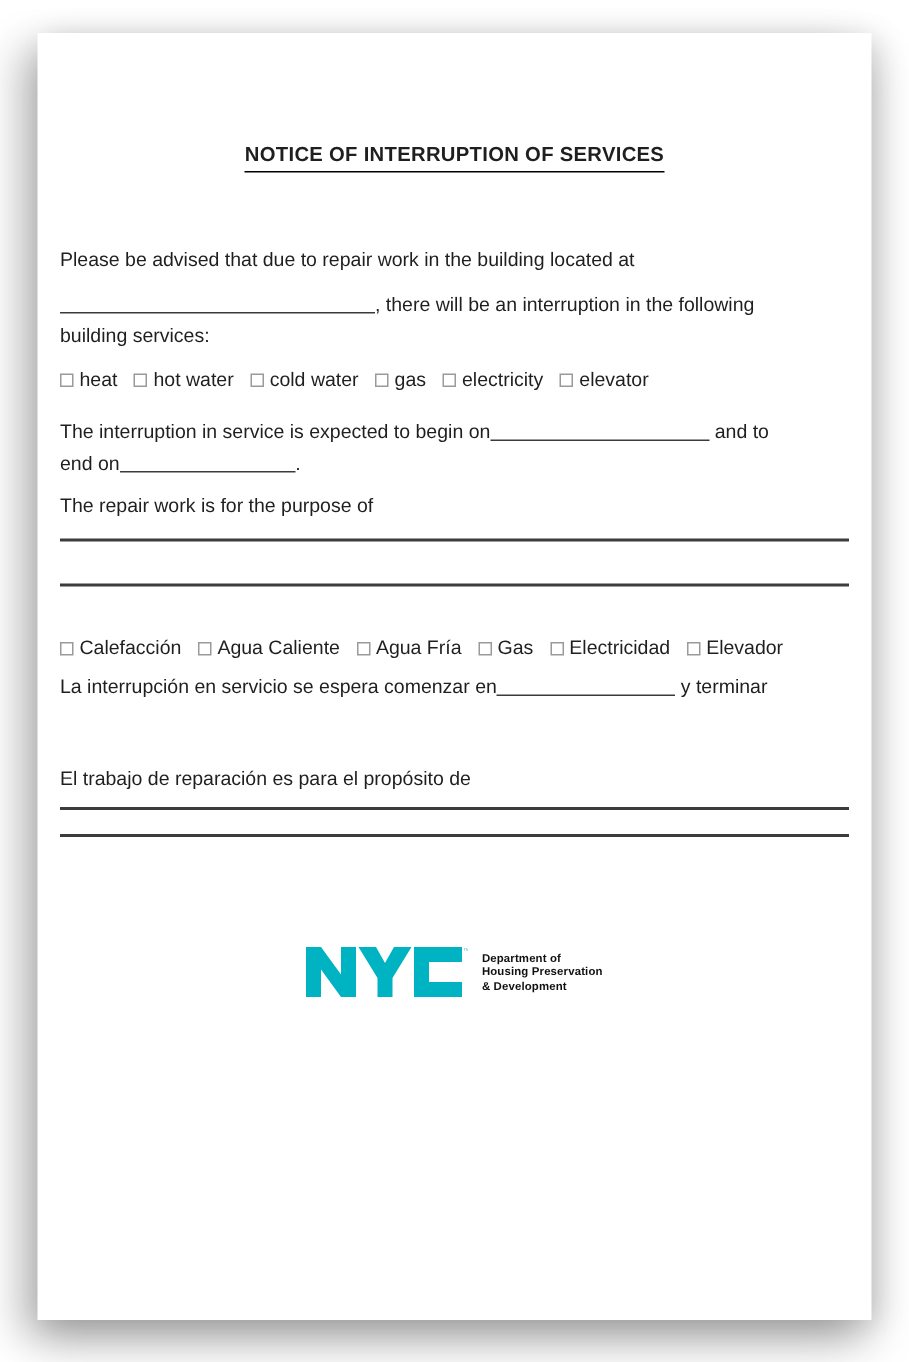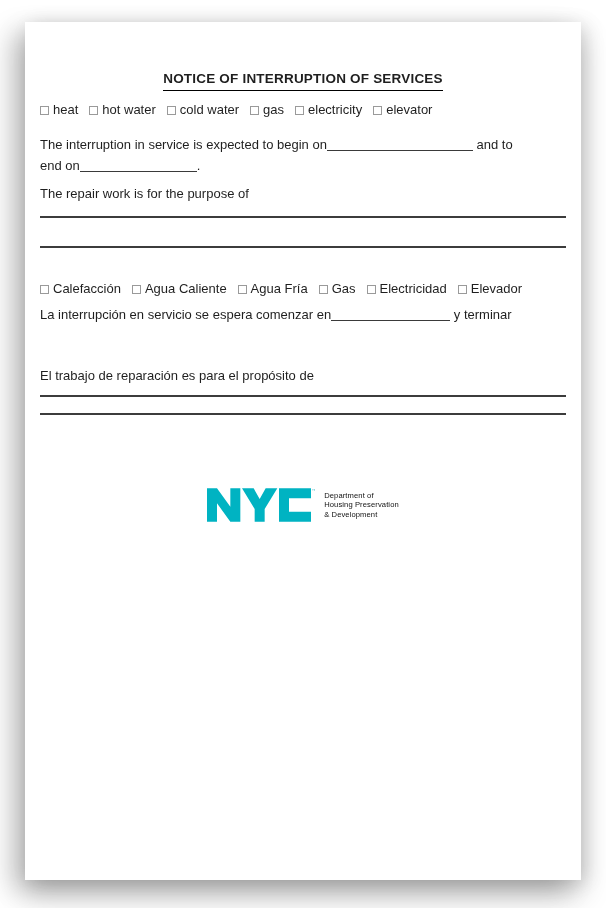--- a/index.html
+++ b/index.html
@@ -6,21 +6,21 @@
   html,body { width:606px; height:908px; background:#ffffff; overflow:hidden;
     font-family:"Liberation Sans","DejaVu Sans",sans-serif; color:#1f1f1f; }
   .page {
     position:absolute; left:25px; top:22px; width:556px; height:858px;
     background:#ffffff;
     box-shadow:-14px 10px 26px rgba(0,0,0,0.18), 0 14px 28px rgba(0,0,0,0.22), 6px 2px 18px rgba(0,0,0,0.10);
   }
   .content { padding:0 15px; font-size:13px; line-height:21px; }
   .doc-title { text-align:center; font-size:13.5px; font-weight:bold; letter-spacing:0.2px; }
   .doc-title .u { display:inline-block; border-bottom:1.6px solid #000; padding-bottom:1px; }
-  .doc-title.en { margin-top:46px; }
+  .doc-title.en { margin-top:70px; }
   .doc-title.es { margin-top:43px; }
   .en-intro { margin-top:47px; }
   .en-address { margin-top:9px; }
   .checkrow { margin-top:8px; white-space:nowrap; }
   .chk { margin-right:11px; }
   .box { display:inline-block; width:9px; height:9px; border:1px solid #9a9a9a;
          margin-right:4px; vertical-align:-1px; background:#fff; }
   .en-schedule { margin-top:14px; }
   .en-purpose { margin-top:7px; }
   .rule { border:none; border-top:2px solid #3c3c3c; height:0; }
@@ -36,33 +36,38 @@
   .blank { display:inline-block; border-bottom:1.5px solid #3a3a3a; height:13px; vertical-align:-2px; }
   .b-en-address { width:210px; }
   .b-en-begin { width:146px; }
   .b-en-end { width:117px; }
   .b-es-address { width:152px; }
   .b-es-mini { width:8px; }
   .b-es-begin { width:119px; }
   .b-es-end { width:90px; }
   .footer-logo { margin-top:70px; display:flex; justify-content:center; align-items:center; gap:9px; }
   .nyc-logo { color:var(--logo-teal,#00b3c2); display:block; }
-  .agency { font-size:7.6px; font-weight:normal; line-height:9.6px; color:#111; letter-spacing:0.1px; }
+  .agency { font-size:7.6px; font-weight:bold; line-height:9.6px; color:#111; letter-spacing:0.1px; }
 </style>
 </head>
 <body>
 
 <div class="page">
   <div class="content">
 
     <div class="doc-title en">
       <span class="u">NOTICE OF INTERRUPTION OF SERVICES</span>
     </div>
 
+    <p class="en-intro">Please be advised that due to repair work in the building located at</p>
 
+    <p class="en-address">
+      <span class="blank b-en-address"></span><span>, there will be an interruption in the following</span><br>
+      <span>building services:</span>
+    </p>
 
     <div class="checkrow"><span class="chk"><span class="box"></span><span>heat</span></span><span class="chk"><span class="box"></span><span>hot water</span></span><span class="chk"><span class="box"></span><span>cold water</span></span><span class="chk"><span class="box"></span><span>gas</span></span><span class="chk"><span class="box"></span><span>electricity</span></span><span class="chk"><span class="box"></span><span>elevator</span></span></div>
 
     <p class="en-schedule">
       <span>The interruption in service is expected to begin on</span><span class="blank b-en-begin"></span><span> and to</span><br>
       <span>end on</span><span class="blank b-en-end"></span><span>.</span>
     </p>
 
     <p class="en-purpose">The repair work is for the purpose of</p>
 

